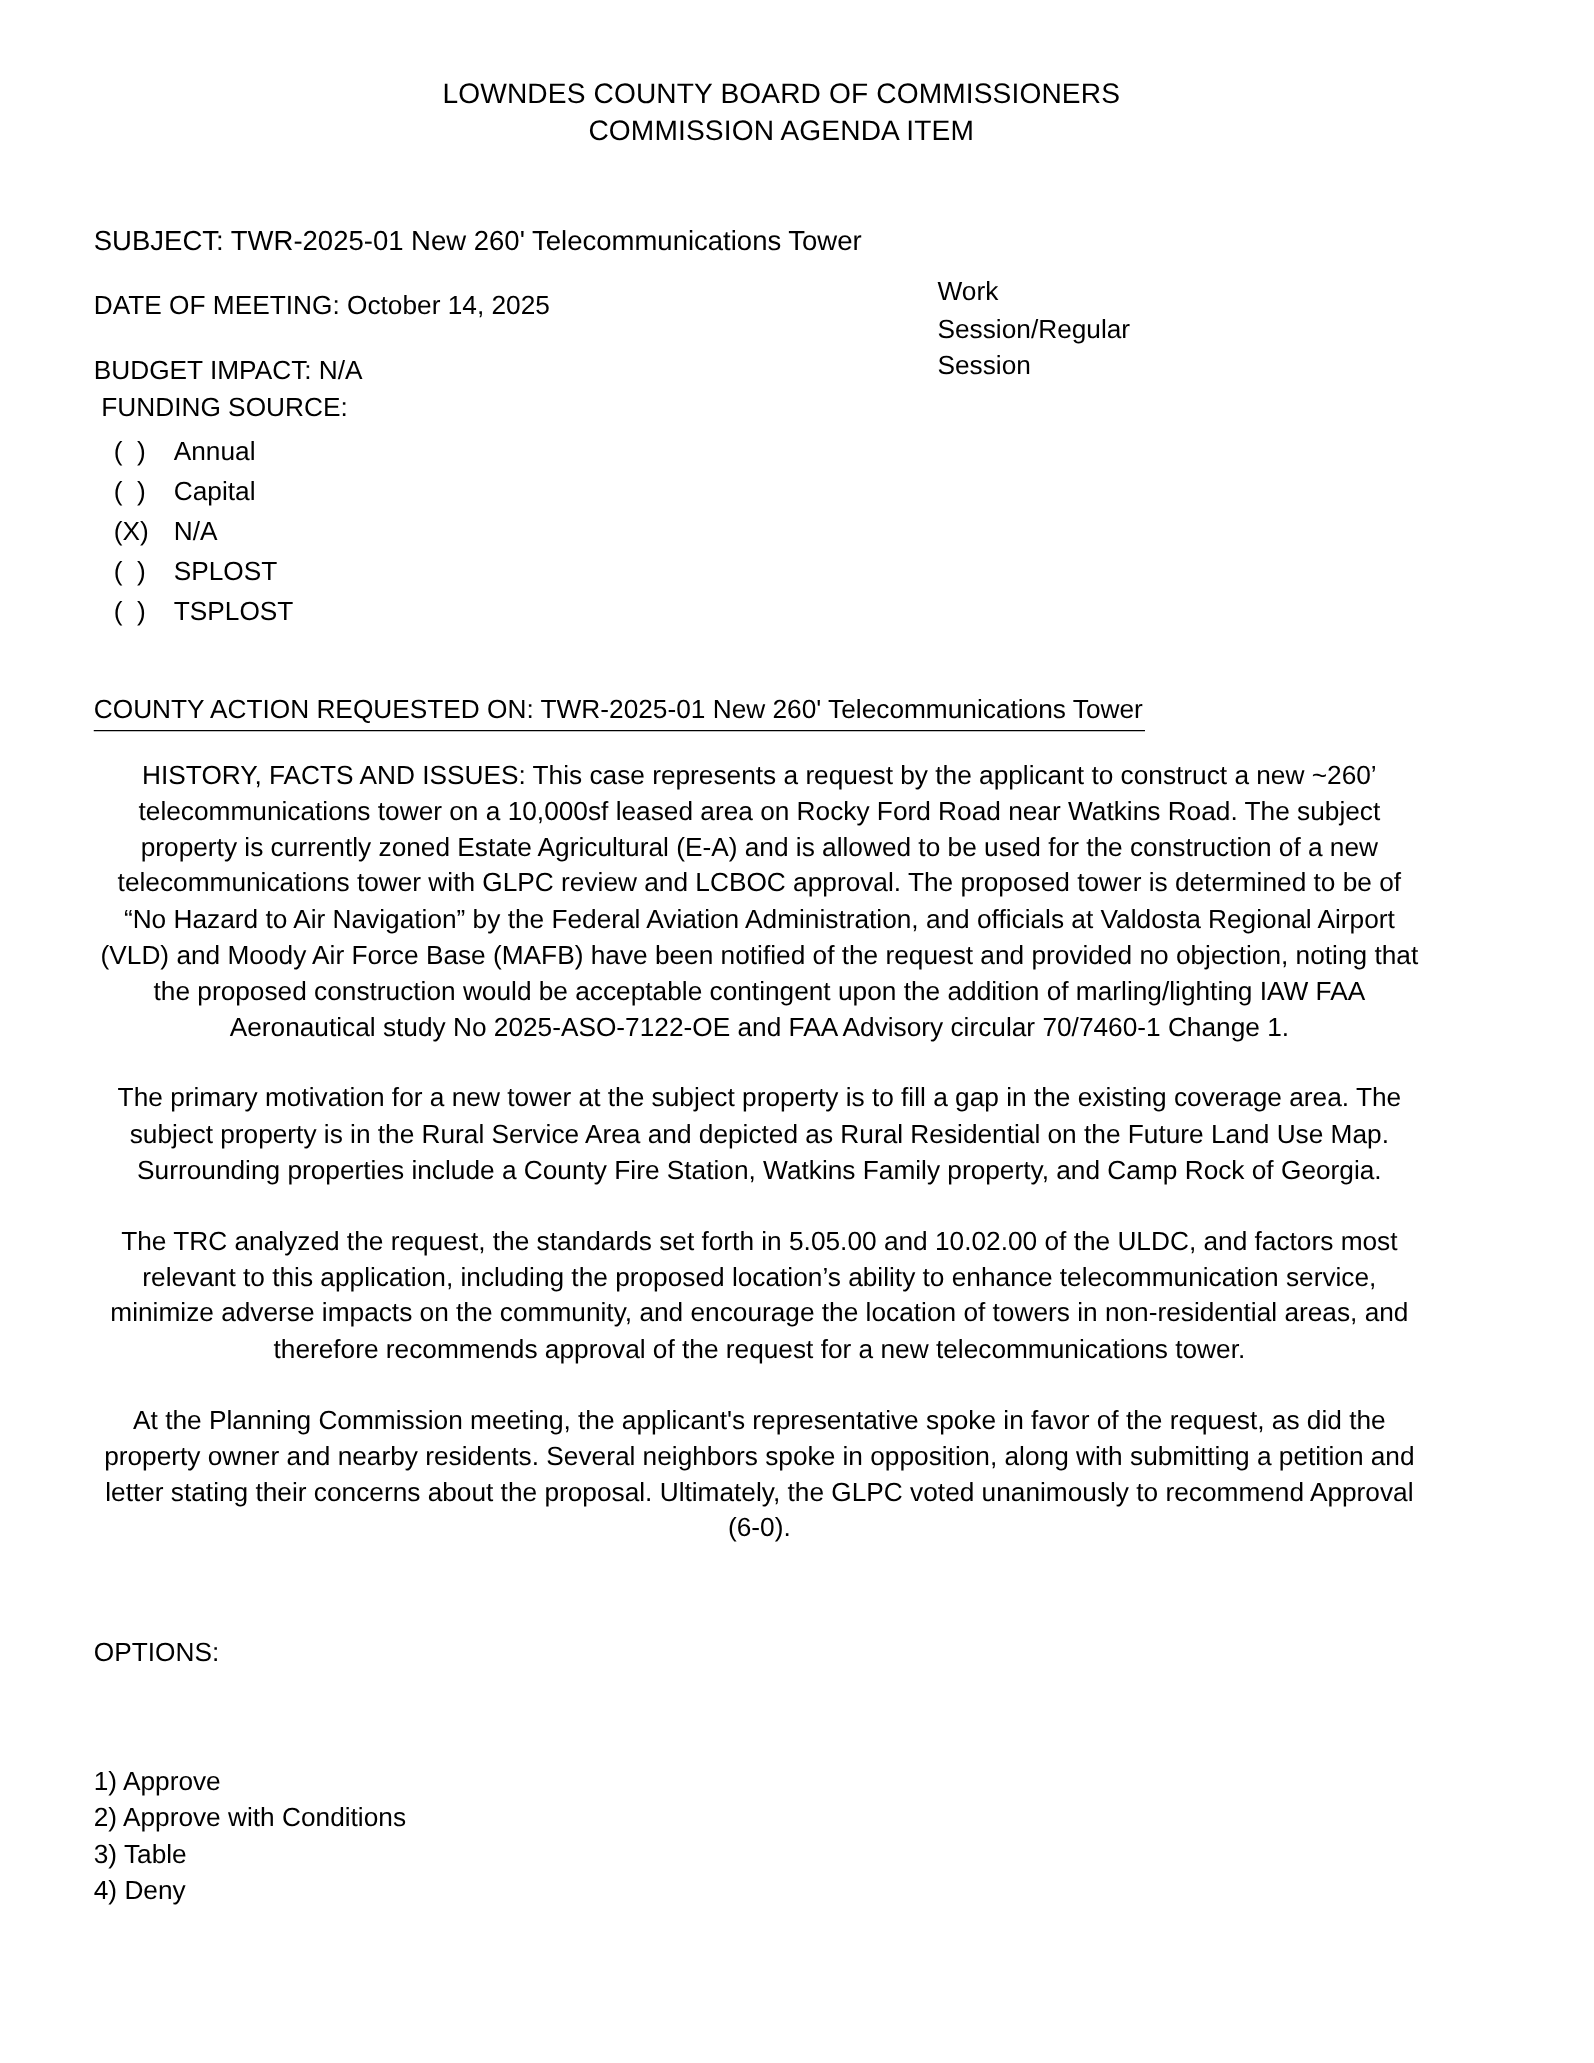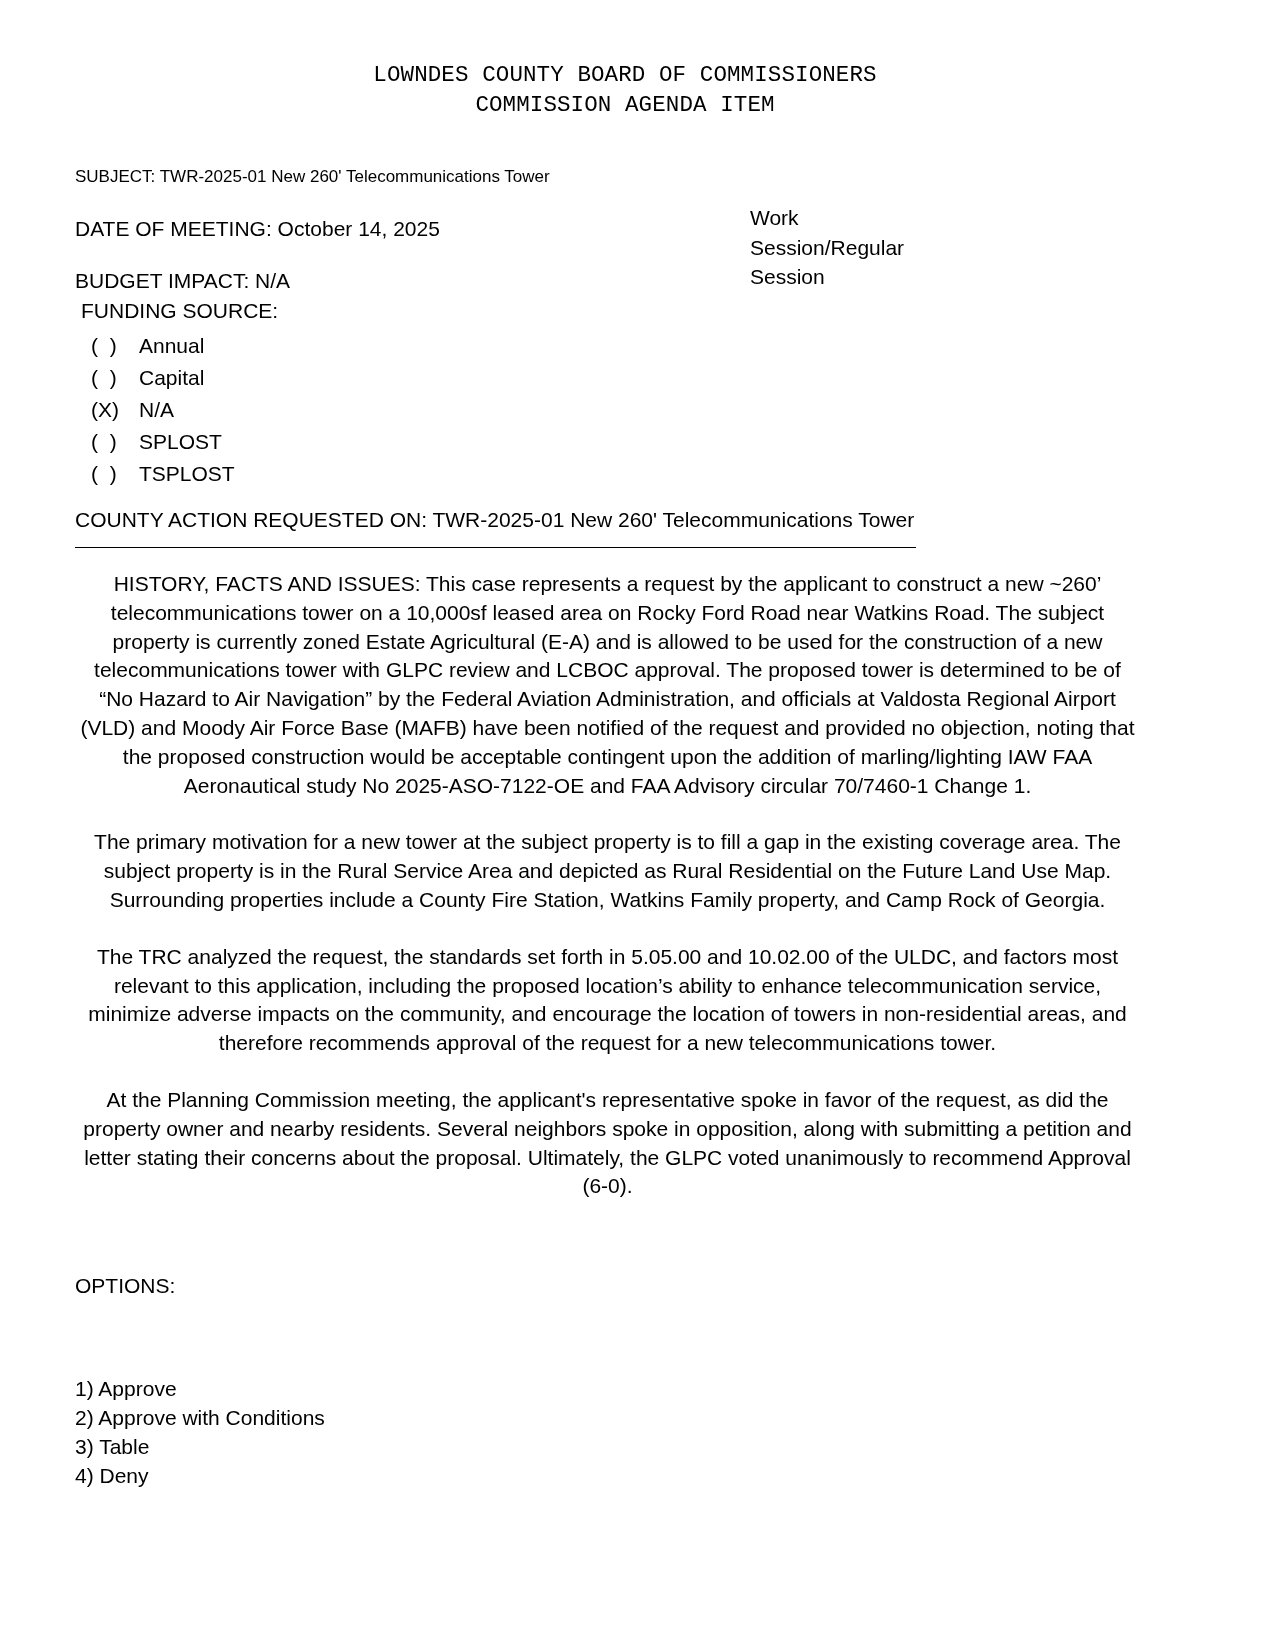--- a/index.html
+++ b/index.html
@@ -23,31 +23,30 @@
     padding: 60px 100px 0 75px;
   }
   .doc-header {
     text-align: center;
     margin: 0;
   }
   .doc-header .line {
     font-size: 22.5px;
     line-height: 30px;
     letter-spacing: 0.1px;
-    font-family: Liberation Mono, monospace;
   }
   .spacer-lg { height: 42px; }
   .spacer-md { height: 22px; }
 
   .subject-row {
     position: relative;
     font-size: 21px;
     line-height: 30px;
   }
-  .subject-line { font-size: 17px; line-height: 30px; }
+  .subject-line { font-size: 22px; line-height: 30px; margin-top: 16px; }
   .date-line { font-size: 21px; line-height: 30px; }
 
   .session-block {
     position: absolute;
     left: 675px;
     top: 41px;
     width: 250px;
     font-size: 21px;
     line-height: 29.5px;
   }
@@ -66,24 +65,24 @@
     line-height: 32px;
     padding-left: 16px;
     white-space: pre;
   }
   .fs-mark {
     display: inline-block;
     width: 48px;
   }
 
   .action-wrap {
-    margin-top: 16px;
+    margin-top: 48px;
     border-bottom: 1.6px solid #000;
     display: inline-block;
-    padding-bottom: 13px;
+    padding-bottom: 2px;
     padding-right: 2px;
   }
   .action-line {
     font-size: 21px;
     line-height: 28px;
     white-space: nowrap;
   }
 
   .body-para {
     font-size: 21px;

